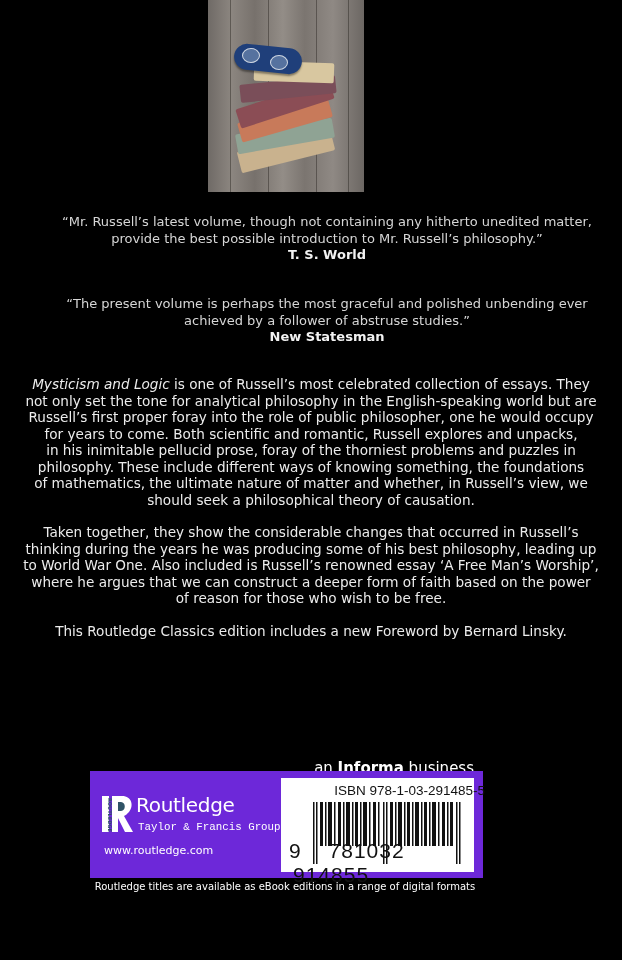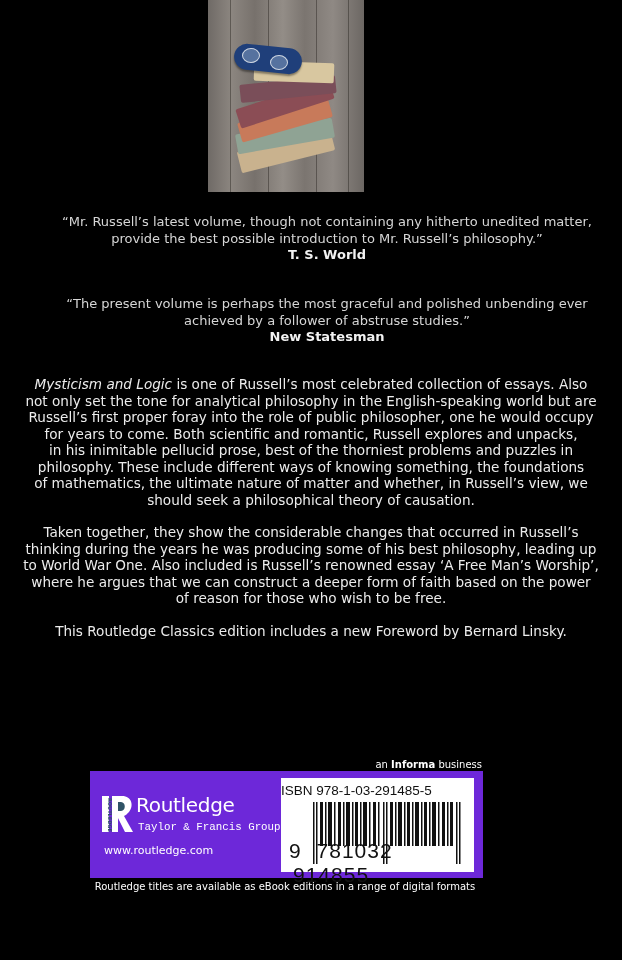--- a/index.html
+++ b/index.html
@@ -11,29 +11,29 @@
   .photo .plank { position:absolute; top:0; bottom:0; width:1px; background:rgba(40,35,30,.45); }
   .photo .book { position:absolute; border-radius:2px; transform-origin: center; }
   .photo .glasses-case { position:absolute; left:26px; top:46px; width:68px; height:26px; background:#1f3f7a;
            border-radius: 14px; transform: rotate(6deg); box-shadow: 0 2px 2px rgba(0,0,0,.4); }
   .photo .lens { position:absolute; width:16px; height:13px; border:1.5px solid #cfd7e2; border-radius:50%;
            background: rgba(190,210,230,.35); }
   .quote { position: absolute; left: 16px; width: 622px; text-align: center; font-size: 13px; line-height: 16.6px; color:#d6d6d6; }
   .quote .src { font-weight: bold; color: #f2f2f2; }
   .blurb { position: absolute; left: 14px; width: 594px; text-align: center; font-size: 13.6px; line-height: 16.5px; color: #ececec; }
   .blurb i { font-style: italic; }
-  .informa { position:absolute; right: 140px; top: 759px; font-size: 10px; color:#fff; }
+  .informa { position:absolute; right: 148px; top: 759px; font-size: 15px; color:#fff; }
   .informa b { font-weight: bold; }
   .panel { position:absolute; left: 90px; top: 771px; width: 393px; height: 107px; background:#6d28d9; }
   .logo-mark { position:absolute; left: 12px; top: 23px; width: 36px; height: 40px; }
   .brand { position:absolute; left: 46px; top: 22px; font-size: 20px; color:#fff; letter-spacing: -0.3px; }
   .group { position:absolute; left: 48px; top: 50px; font-size: 10.8px; color:#fff;font-family:Liberation Mono, monospace; }
   .url { position:absolute; left: 14px; top: 73px; font-size: 11px; color:#fff; }
   .isbn-box { position:absolute; left: 191px; top: 7px; width: 193px; height: 94px; background:#fff; }
-  .isbn-text { position:absolute; left: 0; top: 5px; width: 204px; text-align: left; font-family:"Liberation Sans", sans-serif; font-size: 13.5px; color:#111; }
+  .isbn-text { position:absolute; left: 0; top: 5px; width: 204px; text-align: right; font-family:"Liberation Sans", sans-serif; font-size: 13.5px; color:#111; }
   .barcode { position:absolute; left: 32px; top: 24px; width: 150px; height: 62px; }
   .barcode-digits { position:absolute; left: 8px; top: 61px; width: 180px; font-family:"Liberation Sans", sans-serif; font-size: 21px; color:#111; }
   .ebook { position:absolute; left: 0; top: 881px; width: 570px; text-align: center; font-size: 10px; color:#fff; padding-left: 0; }
 </style>
 </head>
 <body>
 
 <div class="photo">
   <div class="plank" style="left:22px"></div>
   <div class="plank" style="left:60px"></div>
@@ -56,25 +56,25 @@
   <div class="src">T. S. World</div>
 </div>
 
 <div class="quote" style="top:296px">
   <div>“The present volume is perhaps the most graceful and polished unbending ever</div>
   <div>achieved by a follower of abstruse studies.”</div>
   <div class="src">New Statesman</div>
 </div>
 
 <div class="blurb" style="top:376px">
-  <div><i>Mysticism and Logic</i><span> is one of Russell’s most celebrated collection of essays. Also</span></div>
+  <div><i>Mysticism and Logic</i><span> is one of Russell’s most celebrated collection of essays. They</span></div>
   <div>not only set the tone for analytical philosophy in the English-speaking world but are</div>
   <div>Russell’s first proper foray into the role of public philosopher, one he would occupy</div>
   <div>for years to come. Both scientific and romantic, Russell explores and unpacks,</div>
-  <div>in his inimitable pellucid prose, best of the thorniest problems and puzzles in</div>
+  <div>in his inimitable pellucid prose, foray of the thorniest problems and puzzles in</div>
   <div>philosophy. These include different ways of knowing something, the foundations</div>
   <div>of mathematics, the ultimate nature of matter and whether, in Russell’s view, we</div>
   <div>should seek a philosophical theory of causation.</div>
 </div>
 
 <div class="blurb" style="top:524px">
   <div>Taken together, they show the considerable changes that occurred in Russell’s</div>
   <div>thinking during the years he was producing some of his best philosophy, leading up</div>
   <div>to World War One. Also included is Russell’s renowned essay ‘A Free Man’s Worship’,</div>
   <div>where he argues that we can construct a deeper form of faith based on the power</div>
@@ -134,19 +134,19 @@
           <rect x="125" y="0" width="1.5" height="44"></rect>
         <rect x="129" y="0" width="3" height="44"></rect>
           <rect x="134" y="0" width="1.5" height="44"></rect>
           <rect x="137" y="0" width="3" height="44"></rect>
         <rect x="143" y="0" width="1.5" height="62"></rect>
           <rect x="146" y="0" width="1.5" height="62"></rect>
       </g>
     </svg>
     <div class="barcode-digits">
       <span>9</span>
-      <span style="margin-left:10px;letter-spacing:1px">781032</span>
+      <span style="margin-left:22px;letter-spacing:1px">781032</span>
       <span style="margin-left:4px;letter-spacing:1px">914855</span>
     </div>
   </div>
 </div>
 
 <div class="ebook">Routledge titles are available as eBook editions in a range of digital formats</div>
 
 </body></html>

